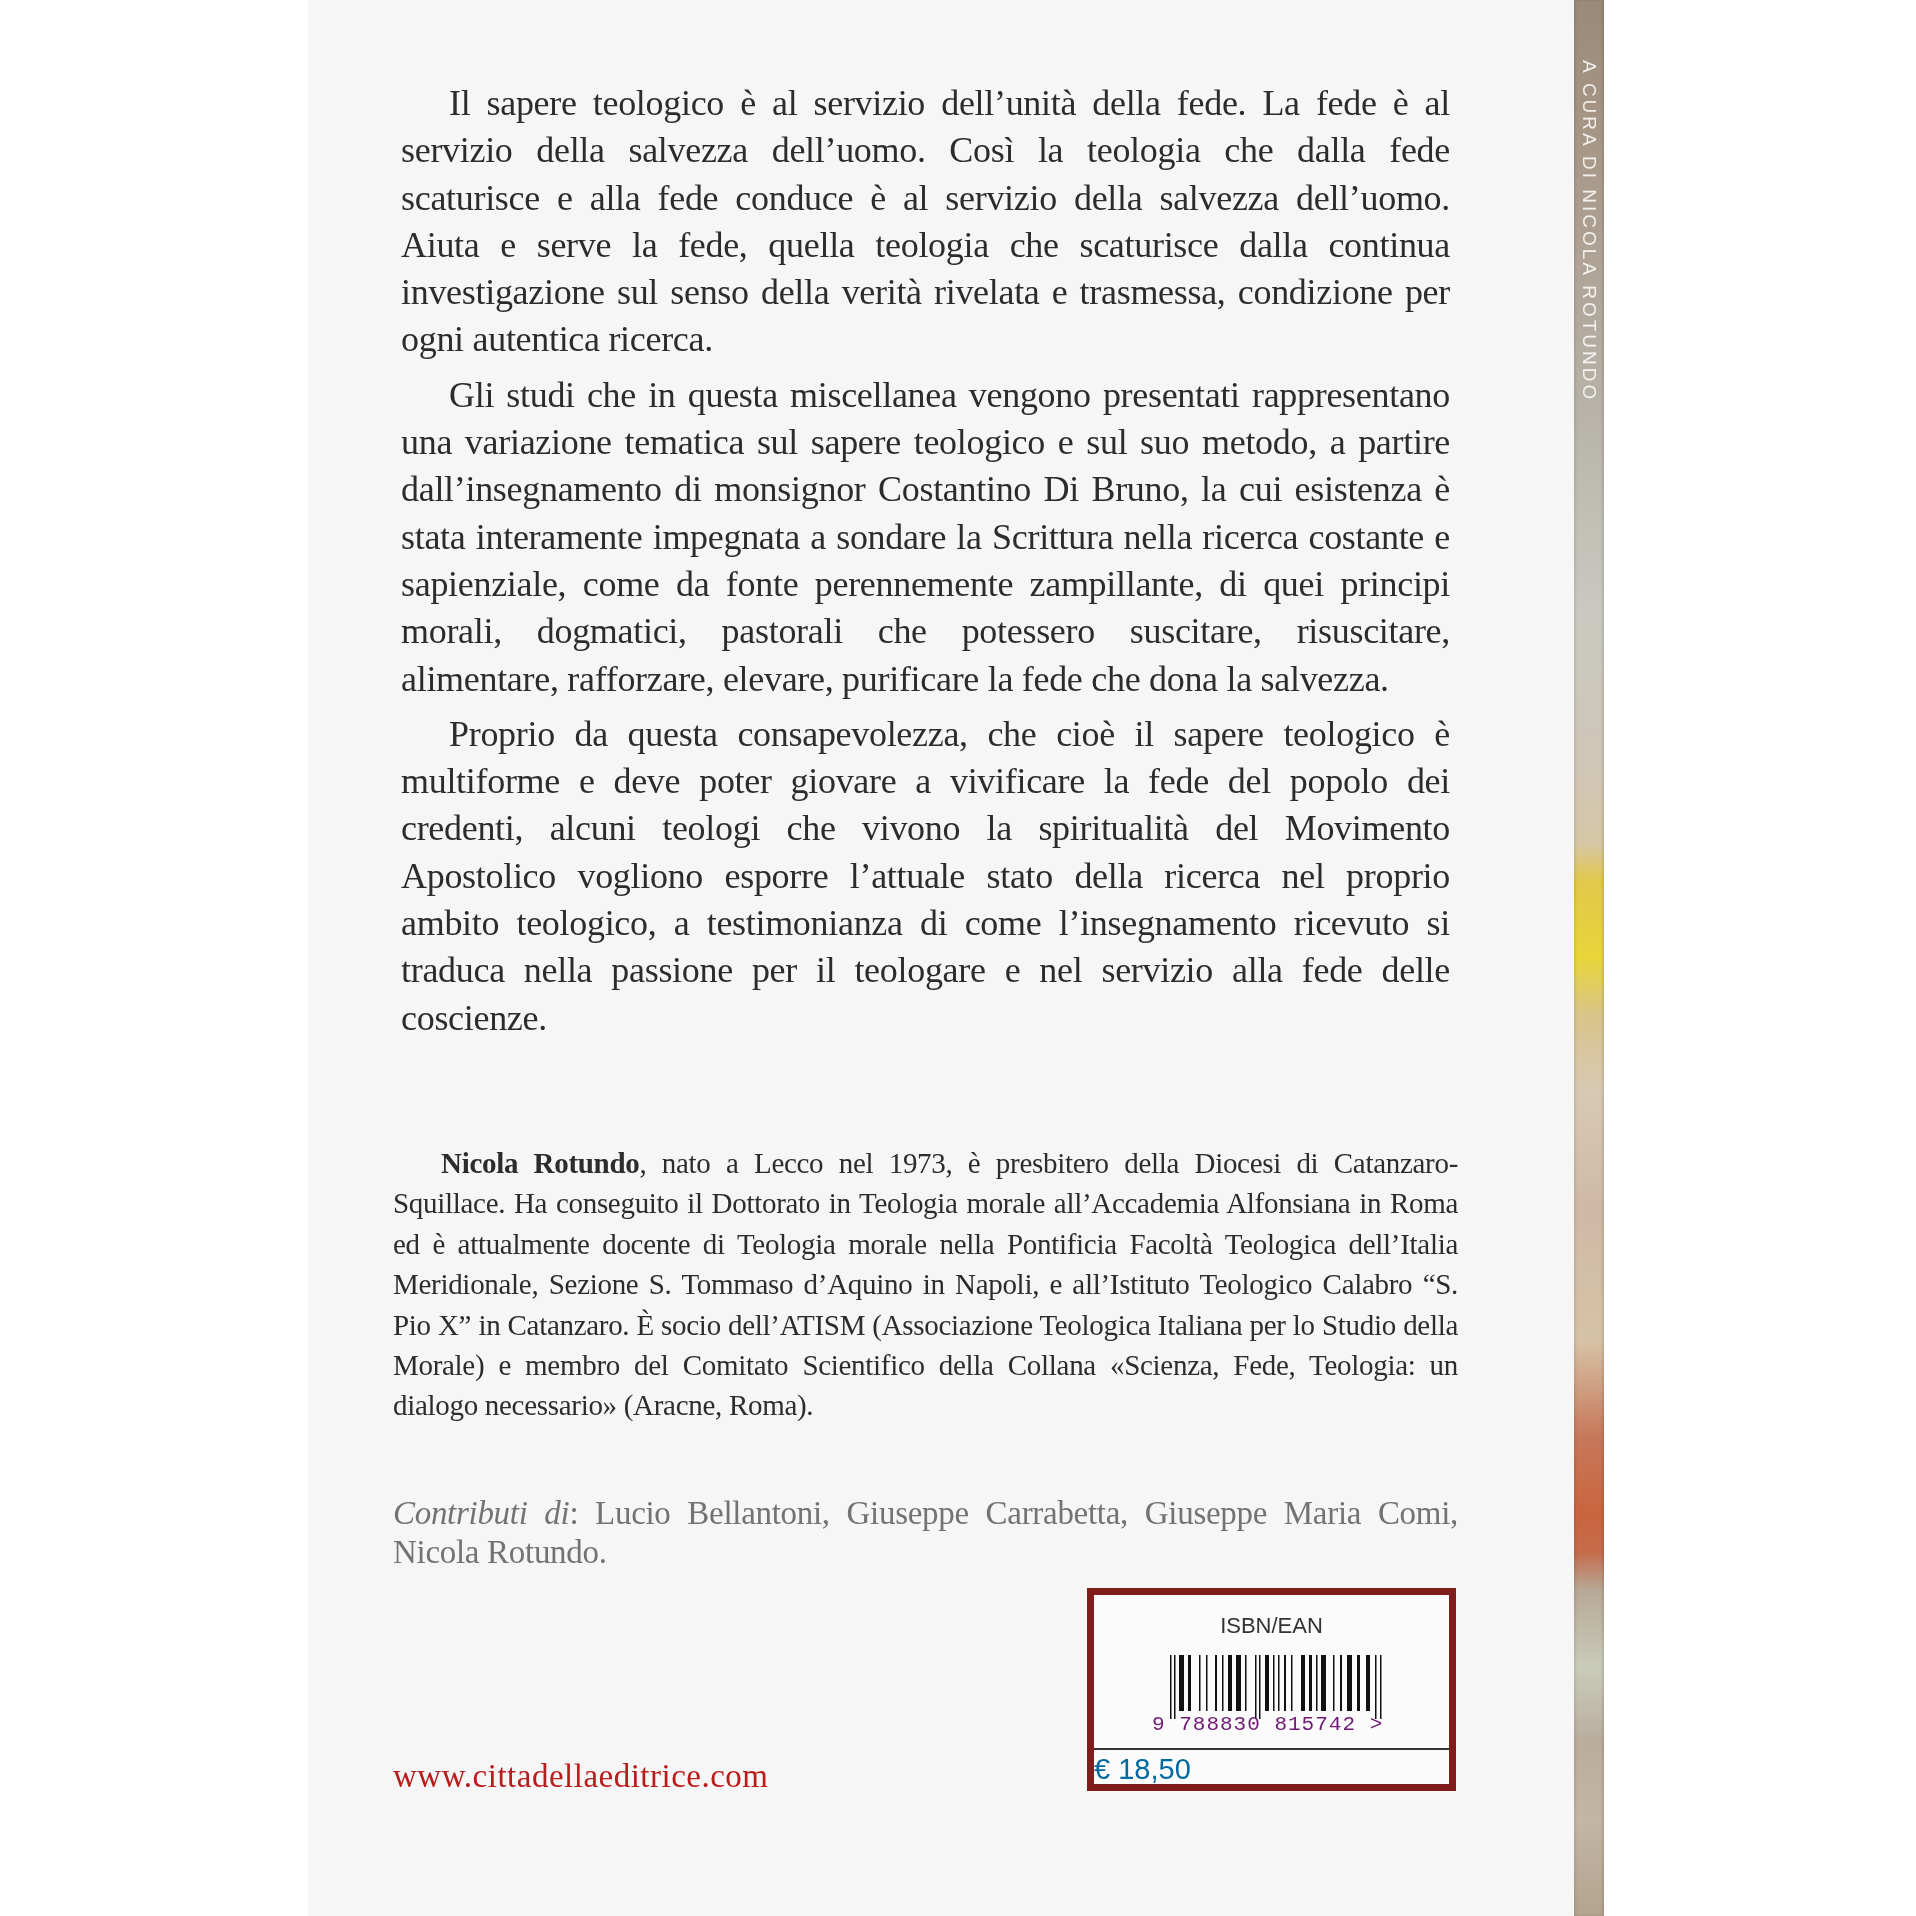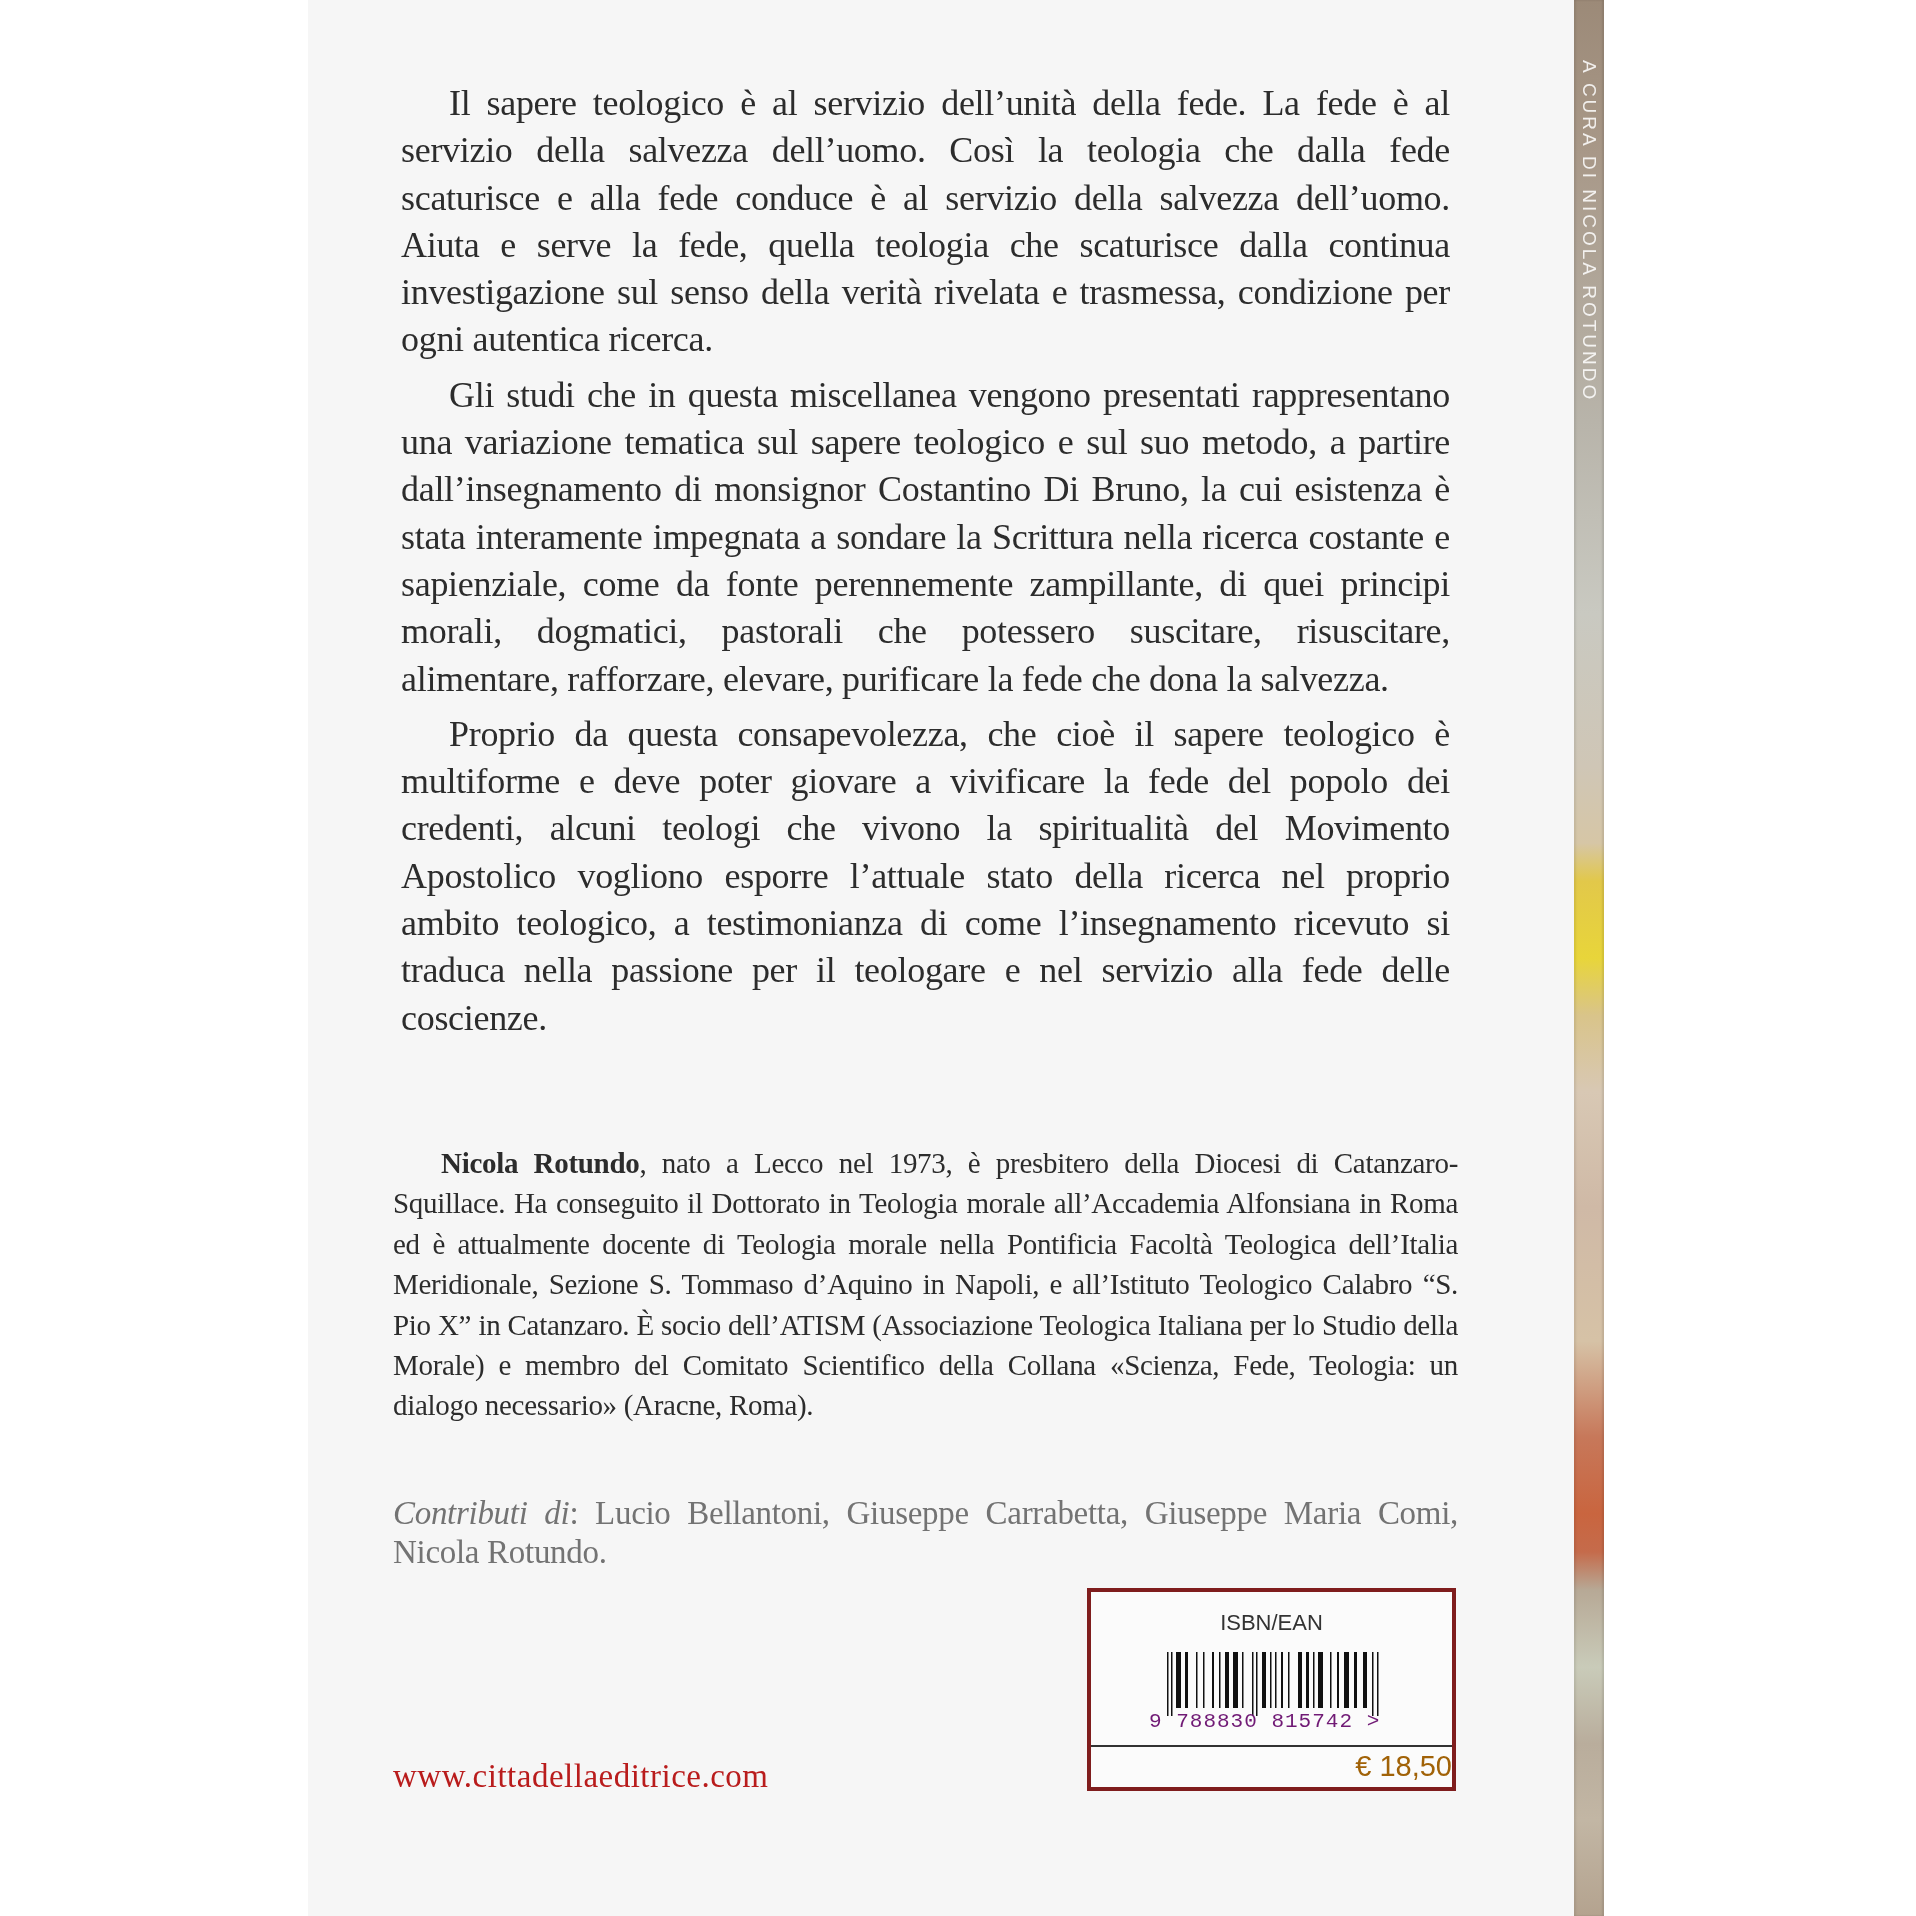--- a/index.html
+++ b/index.html
@@ -98,21 +98,21 @@
     color: #b91c1c;
     letter-spacing: 0.5px;
     font-family: Liberation Serif, serif;
   }
   .isbn-box {
     position: absolute;
     left: 1087px;
     top: 1588px;
     width: 369px;
     height: 203px;
-    border: 4px solid #7f1d1d;
+    border: 7px solid #7f1d1d;
     background: #fbfbfb;
     box-sizing: border-box;
   }
   .isbn-label {
     position: absolute;
     top: 18px;
     left: 0;
     right: 0;
     text-align: center;
     font-family: "Liberation Sans", "DejaVu Sans", sans-serif;
@@ -143,24 +143,24 @@
     right: 0;
     top: 153px;
     height: 2px;
     background: #333;
   }
   .price {
     position: absolute;
     left: 0;
     right: 0;
     top: 158px;
-    text-align: right;
+    text-align: left;
     font-family: "Liberation Sans", "DejaVu Sans", sans-serif;
     font-size: 29px;
-    color: #a16207;
+    color: #0369a1;
   }
 </style>
 </head>
 <body>
 
 <div class="cover"></div>
 
 <div class="spine">
   <span class="spine-text">A CURA DI NICOLA ROTUNDO</span>
 </div>

